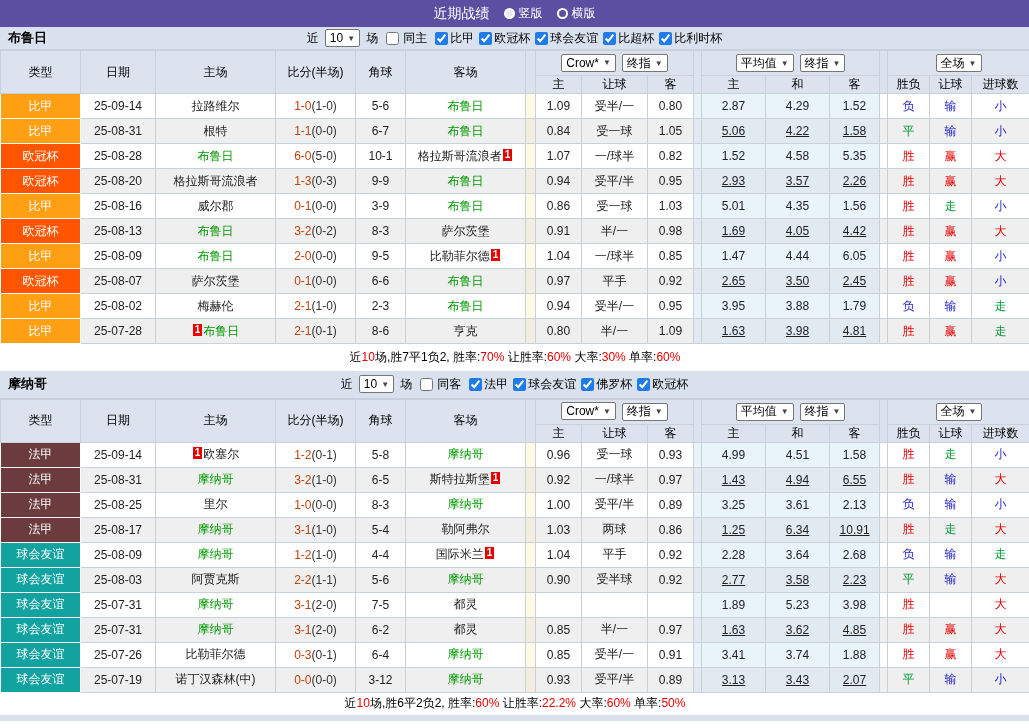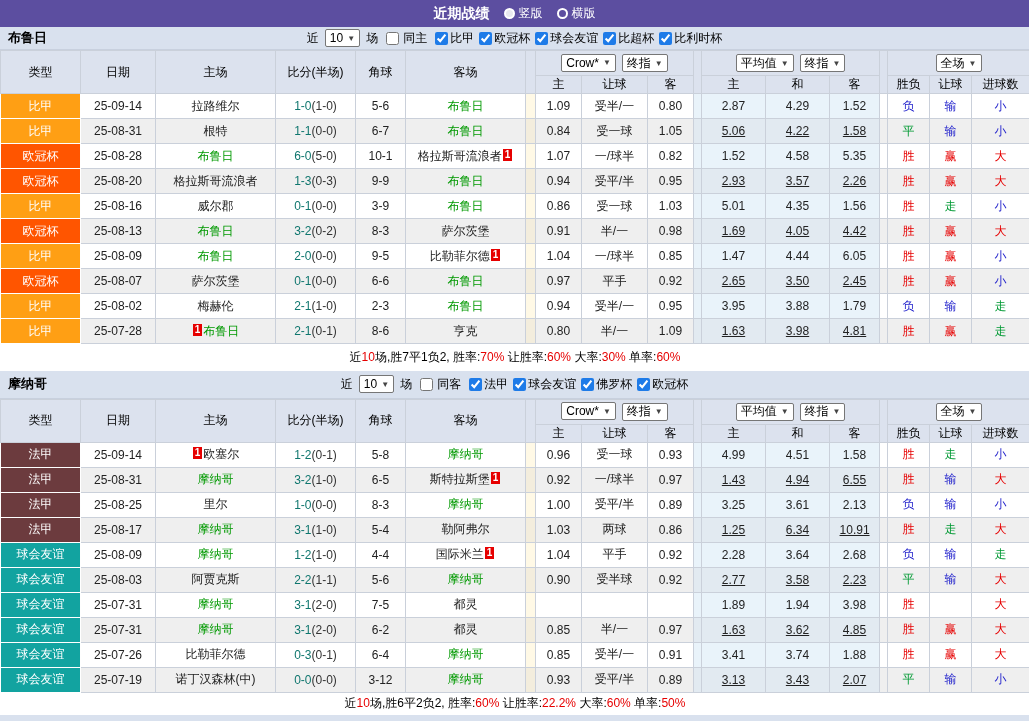--- a/index.html
+++ b/index.html
@@ -5,21 +5,21 @@
   * { box-sizing: border-box; }
   html,body { margin:0; padding:0; }
   body {
     width:1029px; height:728px; background:#fff; overflow:hidden;
     font-family:"Liberation Sans","DejaVu Sans",sans-serif; font-size:12px; color:#222;
   }
   .titlebar {
     height:27px; background:#5C4EA0; color:#fff;
     display:flex; align-items:center; justify-content:center; gap:14px;
   }
-  .titlebar .t { font-weight:bold; font-size:14px; }
+  .titlebar .t { font-weight:normal; font-size:14px; }
   .radio-lab { display:inline-flex; align-items:center; gap:4px; font-size:12px; cursor:default; }
   .radio { width:11px; height:11px; border:2px solid #fff; border-radius:50%; background:transparent; display:inline-block; }
   .radio.on { background:#e9e9ef; }
   .filterbar {
     background:#D9E1EE; display:flex; align-items:center; position:relative;
     height:23px; padding:0 8px; border-bottom:1px solid #c8d0de;
   }
   .filterbar.second { height:28px; }
   .filterbar .team { font-weight:bold; font-size:13px; position:absolute; left:8px; color:#000; }
   .controls { margin:0 auto; display:flex; align-items:center; gap:3px; color:#000; }
@@ -37,21 +37,21 @@
   thead th.grp { border-bottom-color:#CAD0DA; }
   thead .selrow { height:21px; }
   thead .labrow th { height:17px; }
   tr.odd td { background:#fff; }
   tr.even td { background:#EFEFEF; }
   td.type { color:#fff; border:1px solid #fff; font-size:12px; }
   tr.odd td.sp1 { background:#FFF9E6; }
   tr.even td.sp1 { background:#F3EDDD; }
   tr.odd td.avg, tr.odd td.sp2 { background:#E9F3FA; }
   tr.even td.avg, tr.even td.sp2 { background:#E2EAF1;text-decoration:underline; }
-  .ft { color:#0f766e; }
+  .ft { color:#c2410c; }
   .ht { color:#333; }
   .green { color:#009900; }
   .badge {
     display:inline-block; background:#E60000; color:#fff; font-size:10px; font-weight:bold;
     line-height:12px; padding:0 2px; vertical-align:top; margin:1px 1px 0 1px;
   }
   .r { color:#E60000; } .g { color:#009933; } .b { color:#2323CC; } .k { color:#000; }
   td.summary { height:27px; background:#fff; border:none; border-top:1px solid #CAD0DA; font-size:12px; }
   td.summary.s2 { height:23px; }
   .bottomstrip { height:6px; background:#D9E1EE; }
@@ -613,21 +613,21 @@
         <td><span class="green">摩纳哥</span></td>
         <td><span class="ft">3-1</span><span class="ht">(2-0)</span></td>
         <td>7-5</td>
         <td><span>都灵</span></td>
         <td class="sp1"></td>
         <td></td>
         <td></td>
         <td></td>
         <td class="sp2"></td>
         <td class="avg">1.89</td>
-        <td class="avg">1.94</td>
+        <td class="avg">5.23</td>
         <td class="avg">3.98</td>
         <td></td>
         <td class="r">胜</td>
         <td class="k"></td>
         <td class="r">大</td>
       </tr>
       <tr class="even">
         <td class="type" style="background: rgb(18, 163, 160);">球会友谊</td>
         <td>25-07-31</td>
         <td><span class="green">摩纳哥</span></td>

